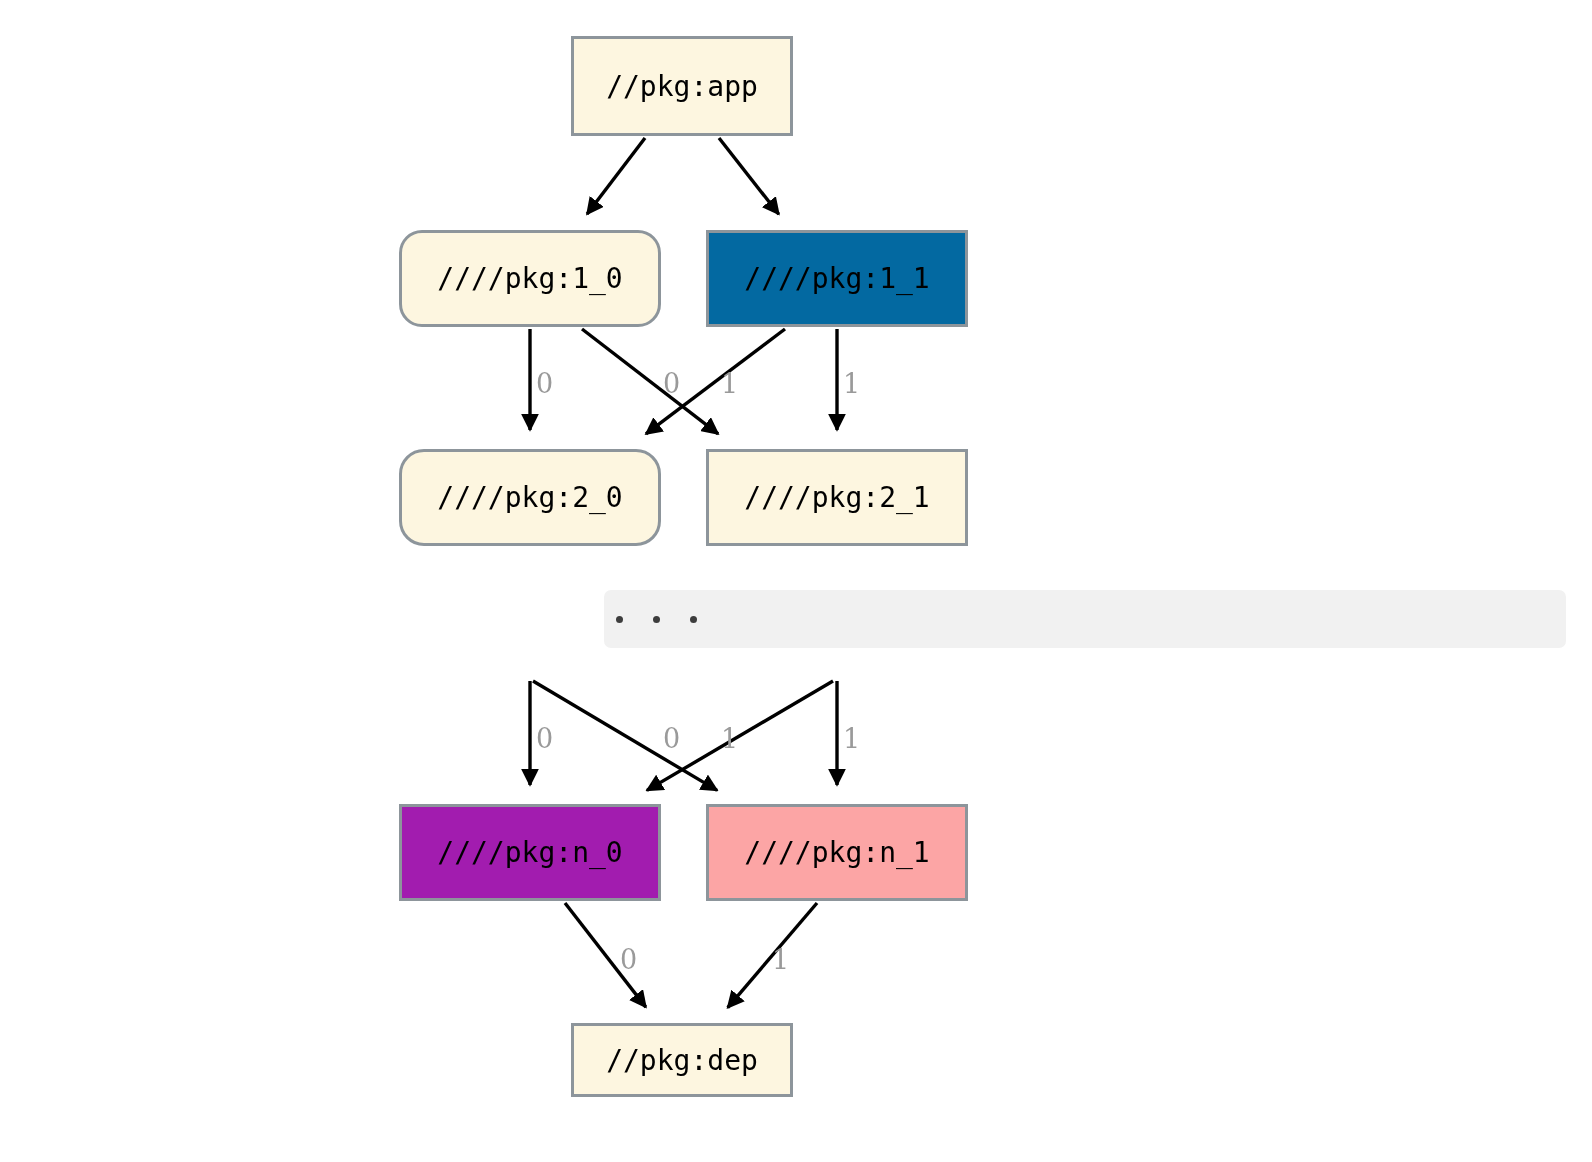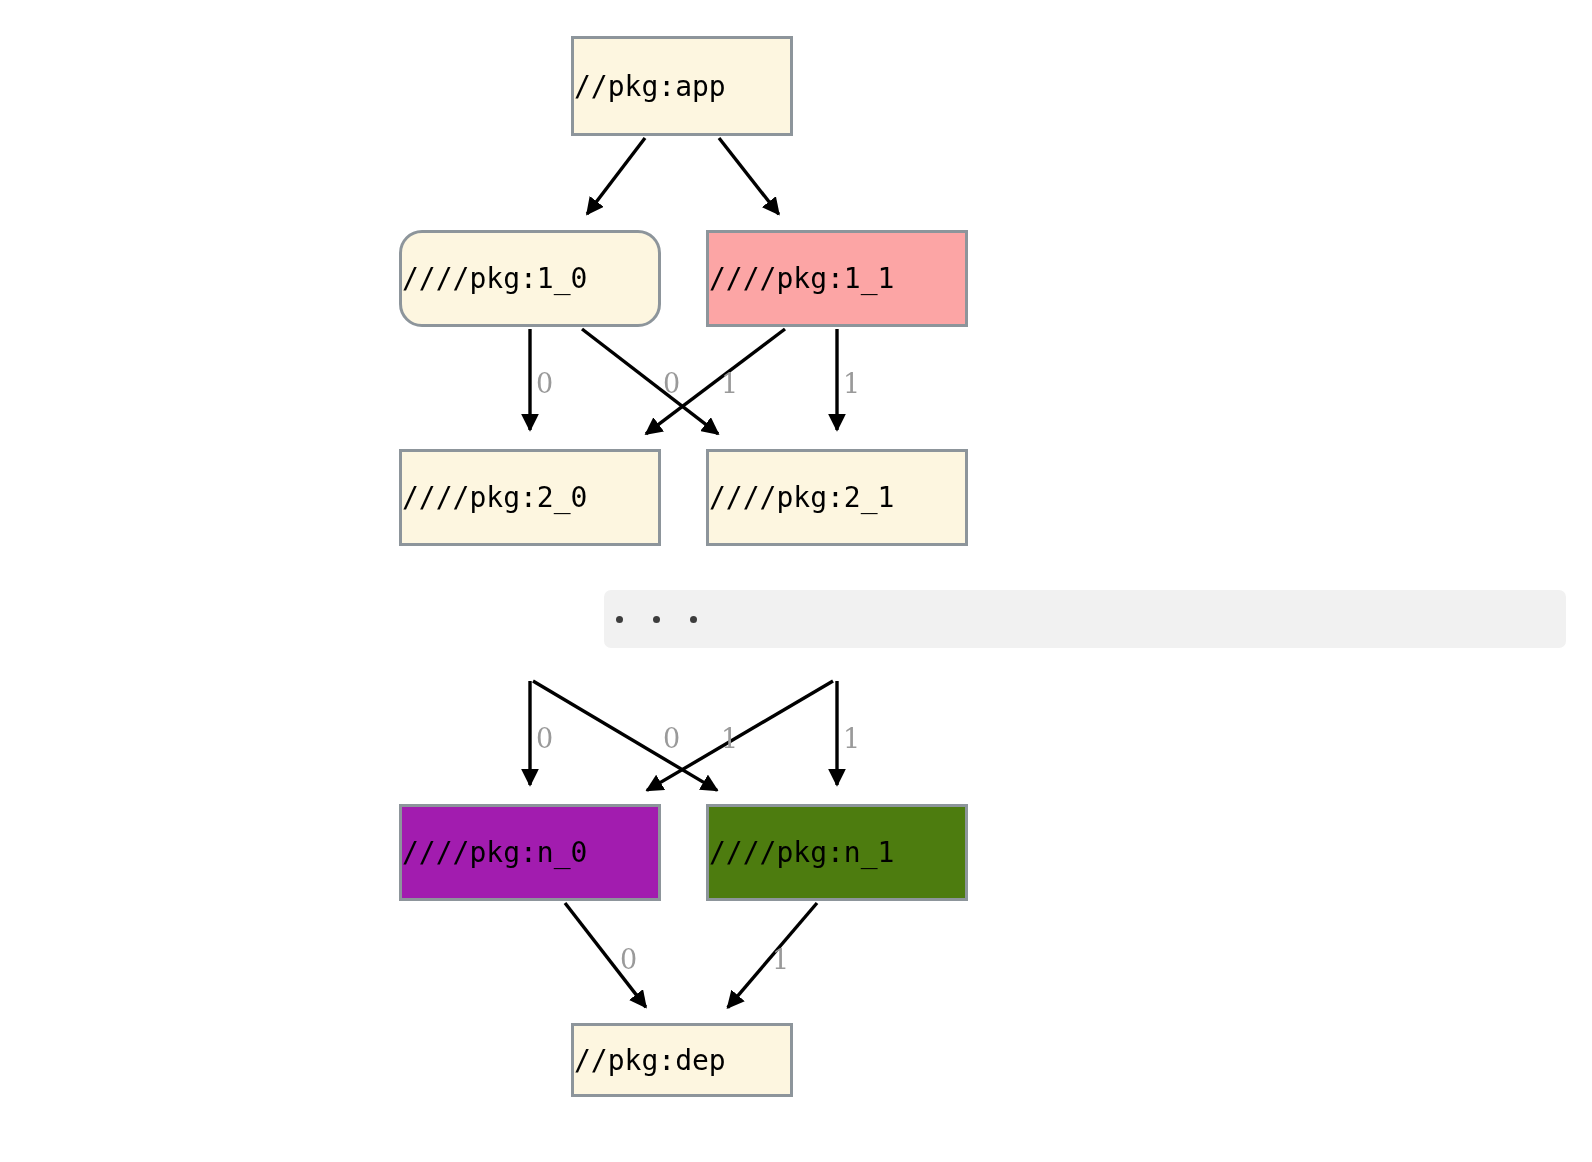--- a/index.html
+++ b/index.html
@@ -26,20 +26,21 @@
     width: 1592px;
     height: 1162px;
   }
   .node-box {
     position: absolute;
     box-sizing: border-box;
     background: #fdf6e0;
     border: 3px solid #8d959b;
     display: flex;
     align-items: center;
+    justify-content: center;
     font-family: "DejaVu Sans Mono", monospace;
     font-size: 28px;
     color: #000000;
     letter-spacing: 0px;
     white-space: nowrap;
   }
   .ellipsis-band {
     position: absolute;
     background: #f1f1f1;
     border-radius: 7px;
@@ -94,33 +95,33 @@
       </g>
   </svg>
 
   <div id="nodes-layer">
       <div class="node-box" style="left: 571px; top: 36px; width: 222px; height: 100px; background: rgb(253, 246, 224); border-color: rgb(141, 149, 155);">
         <span>//pkg:app</span>
       </div>
       <div class="node-box" style="left: 399px; top: 230px; width: 262px; height: 97px; background: rgb(253, 246, 224); border-color: rgb(141, 149, 155); border-radius: 23px;">
         <span>////pkg:1_0</span>
       </div>
-      <div class="node-box" style="left: 706px; top: 230px; width: 262px; height: 97px; background: #fca5a5; border-color: rgb(141, 149, 155);">
+      <div class="node-box" style="left: 706px; top: 230px; width: 262px; height: 97px; background: #0369a1; border-color: rgb(141, 149, 155);">
         <span>////pkg:1_1</span>
       </div>
-      <div class="node-box" style="left: 399px; top: 449px; width: 262px; height: 97px; background: rgb(253, 246, 224); border-color: rgb(141, 149, 155);">
+      <div class="node-box" style="left: 399px; top: 449px; width: 262px; height: 97px; background: rgb(253, 246, 224); border-color: rgb(141, 149, 155); border-radius: 25px;">
         <span>////pkg:2_0</span>
       </div>
       <div class="node-box" style="left: 706px; top: 449px; width: 262px; height: 97px; background: rgb(253, 246, 224); border-color: rgb(141, 149, 155);">
         <span>////pkg:2_1</span>
       </div>
       <div class="node-box" style="left: 399px; top: 804px; width: 262px; height: 97px; background: #a21caf; border-color: rgb(141, 149, 155);">
         <span>////pkg:n_0</span>
       </div>
-      <div class="node-box" style="left: 706px; top: 804px; width: 262px; height: 97px; background: #4d7c0f; border-color: rgb(141, 149, 155);">
+      <div class="node-box" style="left: 706px; top: 804px; width: 262px; height: 97px; background: #fca5a5; border-color: rgb(141, 149, 155);">
         <span>////pkg:n_1</span>
       </div>
       <div class="node-box" style="left: 571px; top: 1023px; width: 222px; height: 74px; background: rgb(253, 246, 224); border-color: rgb(141, 149, 155);">
         <span>//pkg:dep</span>
       </div>
     </div>
 
   <div id="labels-layer">
       <div class="edge-label" style="left: 536px; top: 368px; color: rgb(154, 154, 154);">0</div>
       <div class="edge-label" style="left: 663px; top: 368px; color: rgb(154, 154, 154);">0</div>

